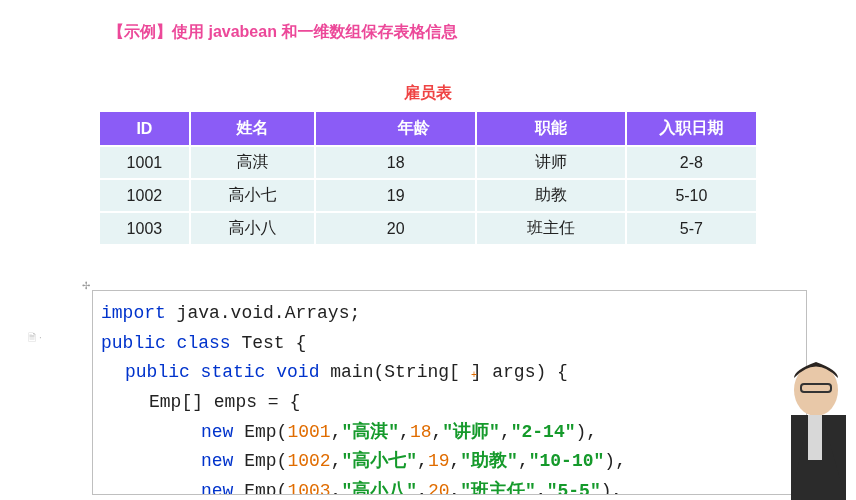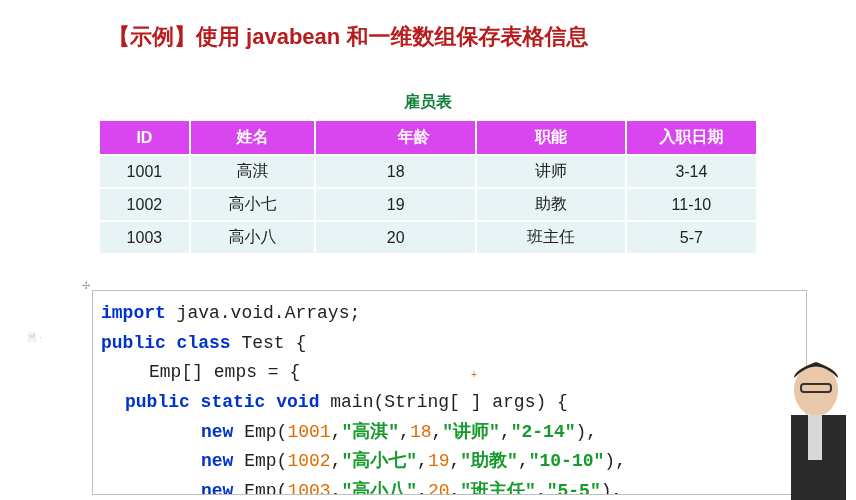--- a/index.html
+++ b/index.html
@@ -5,43 +5,43 @@
   * { margin: 0; padding: 0; box-sizing: border-box; }
   body {
     width: 856px;
     height: 500px;
     background: #fff;
     font-family: "Microsoft YaHei", "SimSun", sans-serif;
     position: relative;
     overflow: hidden;
   }
   .title {
-    font-size: 22px;
+    font-size: 16px;
     font-weight: bold;
-    color: #b91c1c;
+    color: #ec4899;
     padding: 22px 0 0 108px;
   }
   .table-wrap {
     width: 660px;
     margin: 40px auto 0;
   }
   .table-title {
     text-align: center;
     font-size: 16px;
     font-weight: bold;
-    color: #15803d;
+    color: #ef4444;
     margin-bottom: 6px;
   }
   table {
     width: 100%;
     border-collapse: collapse;
     table-layout: fixed;
   }
   thead th {
-    background: #d946ef;
+    background: #8b5cf6;
     color: #fff;
     font-weight: bold;
     font-size: 16px;
     padding: 6px 0;
     border: 2px solid #fff;
     text-align: center;
   }
   thead th:first-child { width: 90px; }
   thead th:nth-child(2) { width: 124px; }
   thead th:nth-child(3) { width: 160px; padding-left: 36px; }
@@ -77,21 +77,21 @@
     height: 205px;
     border: 1px solid #BFBFBF;
     padding: 8px 8px 8px 8px;
     background: #fff;
     font-family: Consolas, "Courier New", monospace;
     font-size: 18px;
     line-height: 1.65;
     color: #222;
     overflow: hidden;
   }
-  .kw { color: #0033CC; font-weight: bold; }
+  .kw { color: #0033CC; font-weight: normal; }
   .num { color: #E06C00; }
   .str { color: #159A2B; font-weight: bold; }
   .dot { color: #E06C00; position: absolute; left: 378px; top: 77px; font-size: 10px; }
   .avatar {
     position: absolute;
     right: 0;
     bottom: 0;
     width: 90px;
     height: 150px;
   }
@@ -113,49 +113,49 @@
         <th>职能</th>
         <th>入职日期</th>
       </tr>
     </thead>
     <tbody>
       <tr>
         <td>1001</td>
         <td>高淇</td>
         <td>18</td>
         <td>讲师</td>
-        <td>3-14</td>
+        <td>2-8</td>
       </tr>
       <tr>
         <td>1002</td>
         <td>高小七</td>
         <td>19</td>
         <td>助教</td>
-        <td>11-10</td>
+        <td>5-10</td>
       </tr>
       <tr>
         <td>1003</td>
         <td>高小八</td>
         <td>20</td>
         <td>班主任</td>
         <td>5-7</td>
       </tr>
     </tbody>
   </table>
 </div>
 
 <span class="handle">✢</span>
 <span class="badge">🗎 ·</span>
 
 <div class="code-box">
   <span class="dot">+</span>
   <div><span class="kw">import</span><span> java.void.Arrays;</span></div>
   <div><span class="kw">public class</span><span> Test {</span></div>
+  <div style="padding-left:24px"><span class="kw">public static void</span><span> main(String[ ] args) {</span></div>
   <div style="padding-left:48px"><span>Emp[] emps = {</span></div>
-  <div style="padding-left:24px"><span class="kw">public static void</span><span> main(String[ ] args) {</span></div>
   <div style="padding-left:100px"><span class="kw">new</span> Emp(<span class="num">1001</span>,<span class="str">"高淇"</span>,<span class="num">18</span>,<span class="str">"讲师"</span>,<span class="str">"2-14"</span>),</div>
   <div style="padding-left:100px"><span class="kw">new</span> Emp(<span class="num">1002</span>,<span class="str">"高小七"</span>,<span class="num">19</span>,<span class="str">"助教"</span>,<span class="str">"10-10"</span>),</div>
   <div style="padding-left:100px"><span class="kw">new</span> Emp(<span class="num">1003</span>,<span class="str">"高小八"</span>,<span class="num">20</span>,<span class="str">"班主任"</span>,<span class="str">"5-5"</span>),</div>
 </div>
 
 <div class="avatar">
   <svg viewBox="0 0 90 150">
     <ellipse cx="50" cy="40" rx="22" ry="26" fill="#E8C8A8"></ellipse>
     <path d="M28 28 Q50 5 72 28 Q72 20 50 12 Q28 20 28 28" fill="#2A2420"></path>
     <rect x="35" y="34" width="30" height="8" rx="3" fill="none" stroke="#333" stroke-width="2"></rect>

